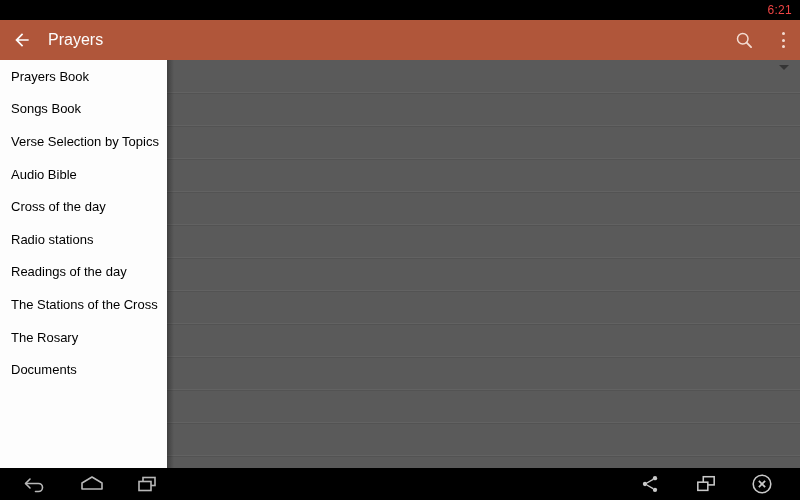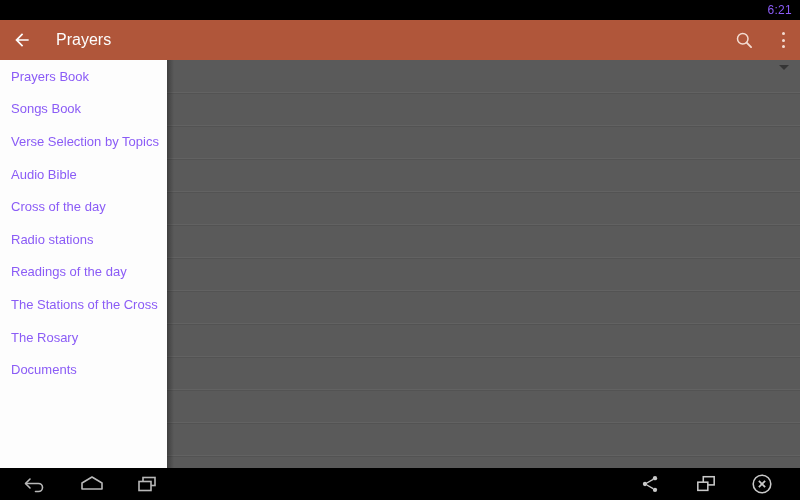--- a/index.html
+++ b/index.html
@@ -17,21 +17,21 @@
   }
 
   
   #status-bar {
     position:absolute; top:0; left:0;
     width:800px; height:20px;
     background:#000;
     display:flex; align-items:center; justify-content:flex-end;
   }
   #status-clock {
-    color:#8b5cf6;
+    color:#ef4444;
     font-size:12px;
     letter-spacing:0.3px;
     padding-right:8px;
     line-height:20px;
   }
 
   
   #app-bar {
     position:absolute; top:20px; left:0;
     width:800px; height:40px;
@@ -40,21 +40,21 @@
   }
   #back-button {
     width:44px; height:40px;
     display:flex; align-items:center; justify-content:center;
     flex:0 0 auto;
   }
   #app-title {
     color:#fdfdfd;
     font-size:16px;
     line-height:40px;
-    margin-left:12px;
+    margin-left:4px;
     white-space:nowrap;
     text-align:right;
   }
   #app-bar-spacer { flex:1 1 auto; }
   #search-button, #overflow-button {
     height:40px;
     display:flex; align-items:center; justify-content:center;
     flex:0 0 auto;
   }
   #search-button { width:44px; }
@@ -101,21 +101,21 @@
     position:absolute;
     top:60px; left:0;
     width:167px; height:408px;
     background:#fdfdfd;
     overflow:hidden;
   }
   .drawer-item {
     height:32.6px;
     display:flex; align-items:center;
     padding-left:11px;
-    color:#8b5cf6;
+    color:#000000;
     font-size:13px;
     white-space:nowrap;
   }
 
   
   #nav-bar {
     position:absolute; bottom:0; left:0;
     width:800px; height:32px;
     background:#000;
     display:flex; align-items:center;

